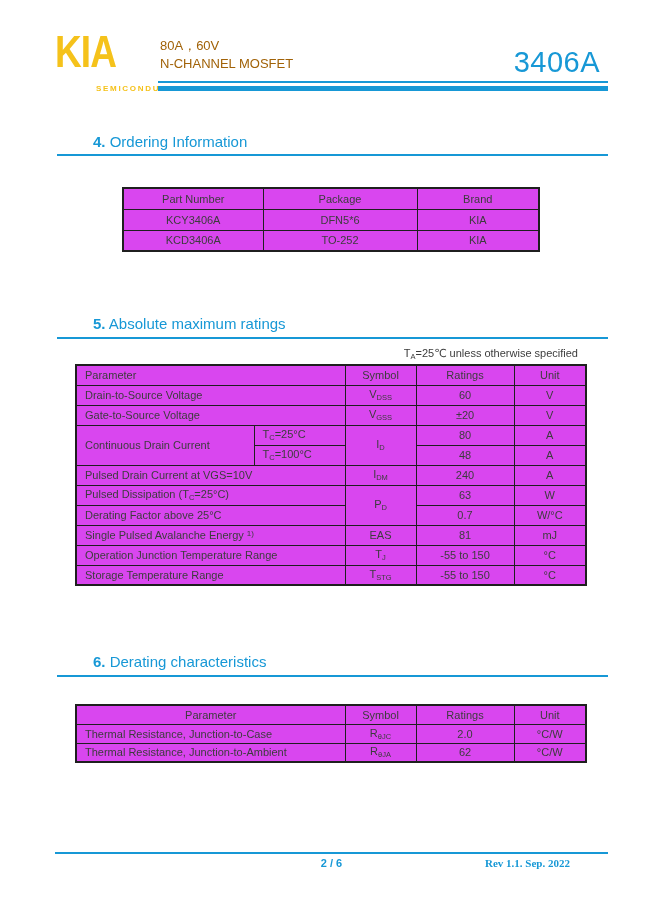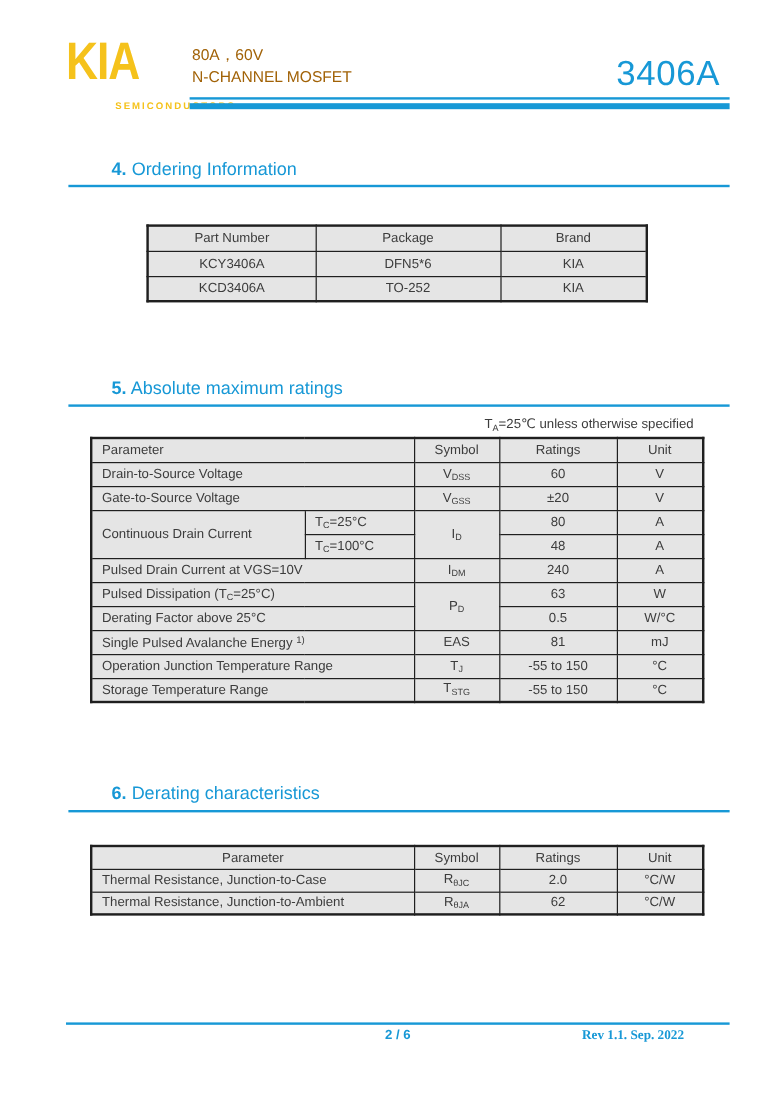--- a/index.html
+++ b/index.html
@@ -29,21 +29,21 @@
   .rule-thin  { left:158px; top:81px; width:450px; height:2px; background:#1798d6; }
   .rule-thick { left:158px; top:86px; width:450px; height:5px; background:#1798d6; }
 
   
   .sec { left:57px; font-size:15px; color:#1798d6; line-height:1.2;margin-left:36px; }
   .sec-num { font-weight:bold; }
   .sec-rule { left:57px; width:551px; height:2px; background:#1798d6; }
 
   
   table { border-collapse:collapse; table-layout:fixed; }
-  .dtable { border:2px solid #1f1f1f; background:#e5e5e5; }
+  .dtable { border:2px solid #1f1f1f; background:#d946ef; }
   .dtable th, .dtable td {
     border:1px solid #1f1f1f;
     font-size:11px; font-weight:normal; color:#3c3c3c;
     text-align:center; vertical-align:middle;
     padding:0 2px; overflow:hidden; white-space:nowrap;
   }
   .dtable td.pl, .dtable th.pl { text-align:left; padding-left:8px; }
   .t-order tr { height:21px; }
   .t-abs tr { height:20px; }
   .t-thermal tr { height:19px; }
@@ -158,21 +158,21 @@
       <td>A</td>
     </tr>
     <tr>
       <td class="pl" colspan="2"><span>Pulsed Dissipation (T</span><sub class="s">C</sub><span>=25°C)</span></td>
       <td rowspan="2"><span>P</span><sub class="s">D</sub></td>
       <td>63</td>
       <td>W</td>
     </tr>
     <tr>
       <td class="pl" colspan="2">Derating Factor above 25°C</td>
-      <td>0.5</td>
+      <td>0.7</td>
       <td>W/°C</td>
     </tr>
     <tr>
       <td class="pl" colspan="2"><span>Single Pulsed Avalanche Energy </span><sup class="s">1)</sup></td>
       <td>EAS</td>
       <td>81</td>
       <td>mJ</td>
     </tr>
     <tr>
       <td class="pl" colspan="2">Operation Junction Temperature Range</td>

